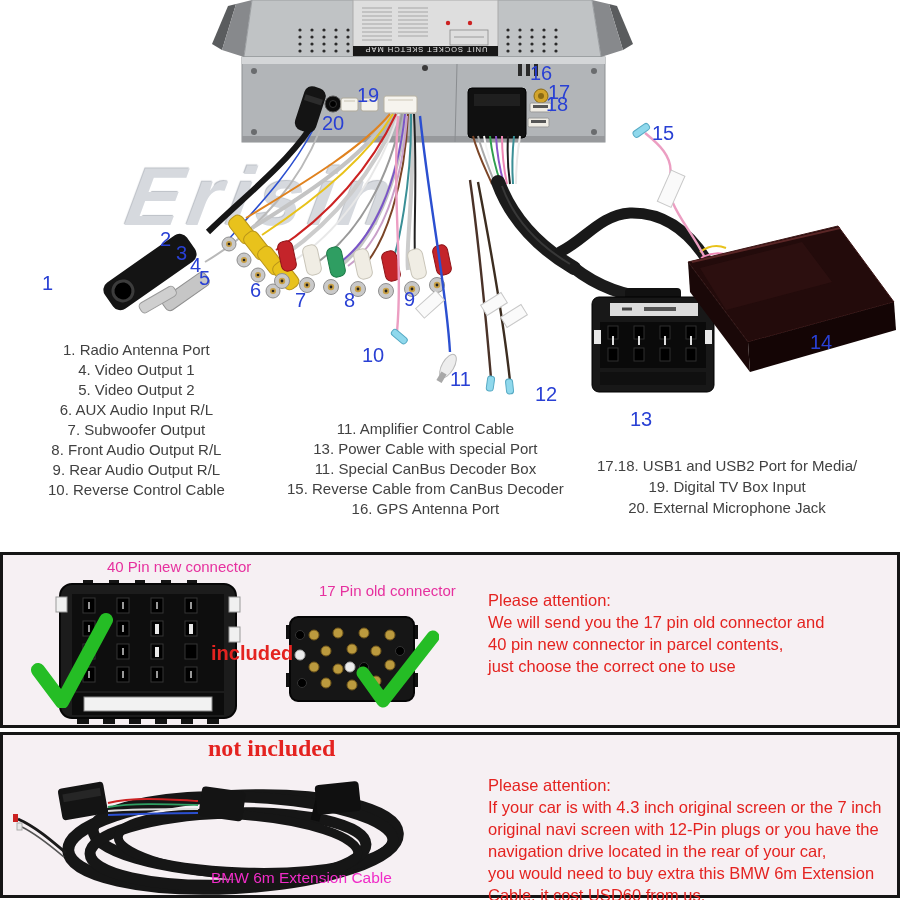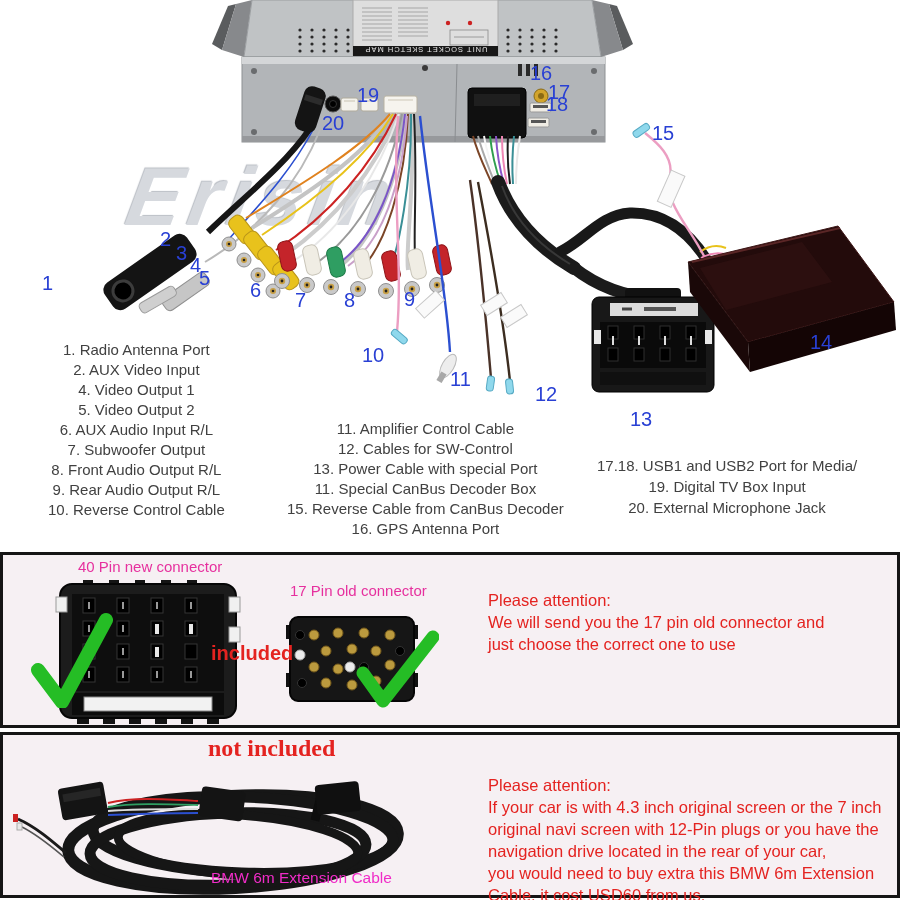--- a/index.html
+++ b/index.html
@@ -15,21 +15,21 @@
   
   .legend{position:absolute;z-index:3;color:#414141;font-size:15px;text-align:center;}
   .legend div{line-height:20px;white-space:nowrap;}
   #legend-col3 div{line-height:21px;}
   .indent{padding-left:24px;}
   
   .section{position:absolute;left:0;width:900px;background:var(--section-bg);
            border:3px solid #151515;box-sizing:border-box;z-index:4;}
   #section-connectors{top:552px;height:176px;}
   #section-extension{top:732px;height:166px;}
-  .pin-label{position:absolute;color:var(--magenta);font-size:15px;white-space:nowrap;}
+  .pin-label{position:absolute;color:var(--magenta);font-size:15px;white-space:nowrap;margin-left:29px;}
   .included{position:absolute;color:var(--red);font-weight:bold;font-size:20px;}
   .not-included{position:absolute;color:var(--red);font-weight:bold;font-size:24px;
                 font-family:"Liberation Serif",serif;}
   .bmw-label{position:absolute;color:var(--bmw-magenta);font-size:15.5px;white-space:nowrap;}
   .attention{position:absolute;color:var(--red);font-size:16.5px;}
   .attention div{line-height:22px;white-space:nowrap;}
   .abs{position:absolute;}
 </style>
 </head>
 <body>
@@ -390,32 +390,30 @@
   <span class="co" style="left:810px;top:331px">14</span>
   <span class="co" style="left:652px;top:122px">15</span>
   <span class="co" style="left:530px;top:62px">16</span>
   <span class="co" style="left:548px;top:81px">17</span>
   <span class="co" style="left:546px;top:93px">18</span>
   <span class="co" style="left:357px;top:84px">19</span>
   <span class="co" style="left:322px;top:112px">20</span>
 
   <div class="legend" style="left:48px;top:340px">
     <div>1. Radio Antenna Port</div>
-    <div>2. AUX Video Input</div>
     <div>4. Video Output 1</div>
     <div>5. Video Output 2</div>
     <div>6. AUX Audio Input R/L</div>
     <div>7. Subwoofer Output</div>
     <div>8. Front Audio Output R/L</div>
     <div>9. Rear Audio Output R/L</div>
     <div>10. Reverse Control Cable</div>
   </div>
   <div class="legend" style="left:287px;top:419px">
     <div>11. Amplifier Control Cable</div>
-    <div>12. Cables for SW-Control</div>
     <div>13. Power Cable with special Port</div>
     <div>11. Special CanBus Decoder Box</div>
     <div>15. Reverse Cable from CanBus Decoder</div>
     <div>16. GPS Antenna Port</div>
   </div>
   <div class="legend" id="legend-col3" style="left:597px;top:455px">
     <div>17.18. USB1 and USB2 Port for Media/</div>
     <div>19. Digital TV Box Input</div>
     <div>20. External Microphone Jack</div>
   </div>
@@ -522,20 +520,21 @@
 
     <svg class="abs" style="left:352px;top:74px" width="84" height="80" viewBox="0 0 84 80">
       <polyline points="8,44 28,72 78,8" fill="none" stroke="var(--green)" stroke-width="13" stroke-linecap="round" stroke-linejoin="round"></polyline>
     </svg>
 
     <div class="included" style="left:208px;top:87px">included</div>
 
     <div class="attention" style="left:485px;top:34px">
       <div>Please attention:</div>
       <div>We will send you the 17 pin old connector and</div>
+      <div>40 pin new connector in parcel contents,</div>
       <div>just choose the correct one to use</div>
     </div>
   </div>
 
   <div class="section" id="section-extension">
     <div class="not-included" style="left:205px;top:0px">not included</div>
 
     <svg class="abs" style="left:5px;top:22px" width="445" height="140" viewBox="0 0 445 140">
       <g fill="none" stroke="#161616">
         <ellipse cx="225" cy="85" rx="165" ry="46" stroke-width="12" transform="rotate(-3 225 85)"></ellipse>

